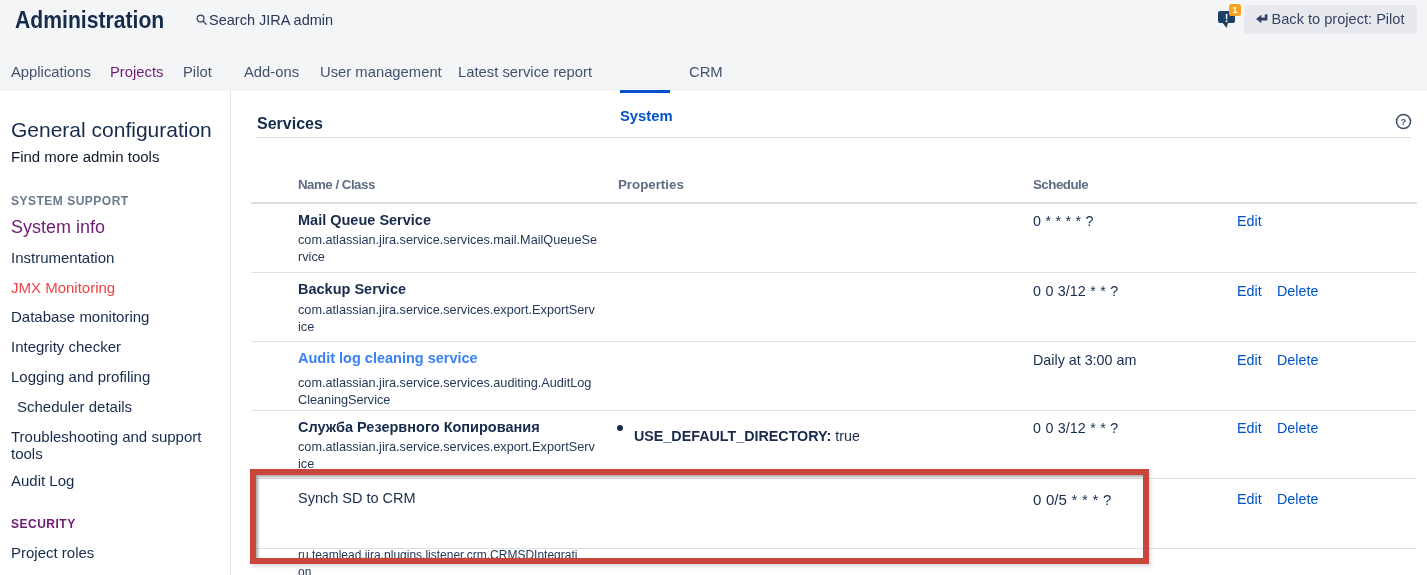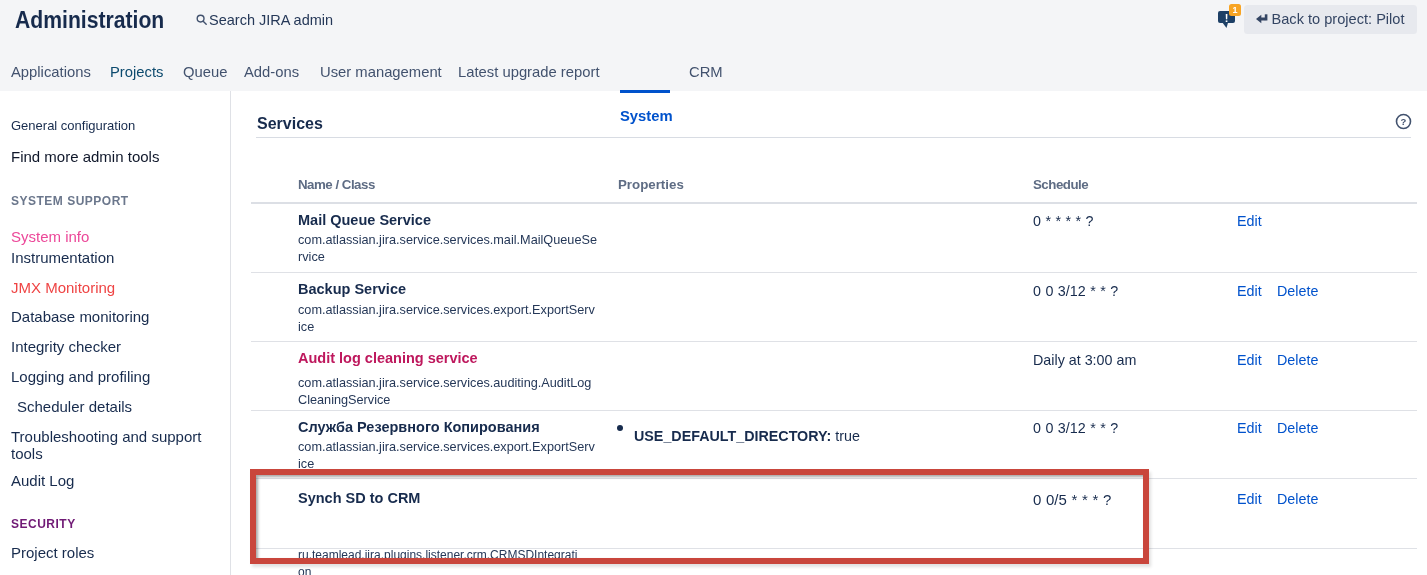--- a/index.html
+++ b/index.html
@@ -29,35 +29,35 @@
 
 <div class="abs" style="left:1244px;top:5px;width:173px;height:29px;background:#e7e9ee;border-radius:3.5px;"></div>
 <svg class="abs" style="left:1255.5px;top:13.5px;" width="12" height="10" viewBox="0 0 12 10">
   <path d="M0 5 L5.3 0.8 L5.3 9.2 Z" fill="#344563"></path>
   <rect x="4.8" y="3.5" width="4.4" height="3" fill="#344563"></rect>
   <rect x="8.8" y="0.3" width="2.6" height="6.2" fill="#344563"></rect>
 </svg>
 <div class="abs" style="left:1271.5px;top:11px;font-size:14.6px;color:#344563;">Back to project: Pilot</div>
 
 <div class="abs" style="left:11px;top:64px;font-size:14.8px;color:#42526e;">Applications</div>
-<div class="abs" style="left:110px;top:64px;font-size:14.8px;color:#0c4a6e;">Projects</div>
-<div class="abs" style="left:183px;top:64px;font-size:14.8px;color:#42526e;">Queue</div>
+<div class="abs" style="left:110px;top:64px;font-size:14.8px;color:#701a75;">Projects</div>
+<div class="abs" style="left:183px;top:64px;font-size:14.8px;color:#42526e;">Pilot</div>
 <div class="abs" style="left:244px;top:64px;font-size:14.8px;color:#42526e;">Add-ons</div>
 <div class="abs" style="left:320px;top:64px;font-size:14.8px;color:#42526e;">User management</div>
-<div class="abs" style="left:458px;top:64px;font-size:14.8px;color:#42526e;">Latest upgrade report</div>
+<div class="abs" style="left:458px;top:64px;font-size:14.8px;color:#42526e;">Latest service report</div>
 <div class="abs" style="left:620px;top:64px;font-size:14.8px;font-weight:bold;color:#0052cc;margin-top:44px;">System</div>
 <div class="abs" style="left:689px;top:64px;font-size:14.8px;color:#42526e;">CRM</div>
 <div class="abs" style="left:620px;top:89.5px;width:50px;height:3px;background:#0052cc;"></div>
 
 <div class="abs" style="left:230px;top:91px;width:1px;height:484px;background:#dfe1e6;"></div>
 
-<div class="abs" style="left:11px;top:118.2px;font-size:13px;color:#172b4d;">General configuration</div>
+<div class="abs" style="left:11px;top:118.2px;font-size:21px;color:#172b4d;">General configuration</div>
 <div class="abs" style="left:11px;top:147.5px;font-size:15px;color:#0f172a;">Find more admin tools</div>
 <div class="abs" style="left:11px;top:193.8px;font-size:12px;font-weight:bold;color:#6b778c;letter-spacing:0.5px;">SYSTEM SUPPORT</div>
-<div class="abs" style="left:11px;top:228px;font-size:15px;color:#ec4899;">System info</div>
+<div class="abs" style="left:11px;top:217px;font-size:18px;color:#701a75;">System info</div>
 <div class="abs" style="left:11px;top:248.7px;font-size:15px;color:#172b4d;">Instrumentation</div>
 <div class="abs" style="left:11px;top:278.8px;font-size:15px;color:#ef4444;">JMX Monitoring</div>
 <div class="abs" style="left:11px;top:308px;font-size:15px;color:#172b4d;">Database monitoring</div>
 <div class="abs" style="left:11px;top:338.1px;font-size:15px;color:#172b4d;">Integrity checker</div>
 <div class="abs" style="left:11px;top:368.2px;font-size:15px;color:#172b4d;">Logging and profiling</div>
 <div class="abs" style="left:17px;top:397.5px;font-size:15px;color:#172b4d;">Scheduler details</div>
 <div class="abs" style="left:11px;top:427.7px;font-size:15px;color:#172b4d;white-space:normal;width:215px;line-height:17px;">Troubleshooting and support tools</div>
 <div class="abs" style="left:11px;top:471.9px;font-size:15px;color:#172b4d;">Audit Log</div>
 <div class="abs" style="left:11px;top:517.4px;font-size:12px;font-weight:bold;color:#701a75;letter-spacing:0.5px;">SECURITY</div>
 <div class="abs" style="left:11px;top:543.8px;font-size:15px;color:#172b4d;">Project roles</div>
@@ -84,33 +84,33 @@
 <div class="abs" style="left:298px;top:231.9px;font-size:12.7px;color:#253858;white-space:normal;line-height:17.3px;">com.atlassian.jira.service.services.mail.MailQueueSe<br>rvice</div>
 <div class="abs" style="left:1033px;top:213px;font-size:14.3px;color:#172b4d;word-spacing:0.5px;">0 * * * * ?</div>
 <div class="abs" style="left:1237px;top:213px;font-size:14.3px;color:#0052cc;">Edit</div>
 
 <div class="abs" style="left:298px;top:281.4px;font-size:14.5px;font-weight:bold;color:#172b4d;">Backup Service</div>
 <div class="abs" style="left:298px;top:301.6px;font-size:12.7px;color:#253858;white-space:normal;line-height:17.3px;">com.atlassian.jira.service.services.export.ExportServ<br>ice</div>
 <div class="abs" style="left:1033px;top:282.7px;font-size:14.3px;color:#172b4d;word-spacing:0.5px;">0 0 3/12 * * ?</div>
 <div class="abs" style="left:1237px;top:282.7px;font-size:14.3px;color:#0052cc;">Edit</div>
 <div class="abs" style="left:1277px;top:282.7px;font-size:14.3px;color:#0052cc;">Delete</div>
 
-<div class="abs" style="left:298px;top:350.4px;font-size:14.5px;font-weight:bold;color:#be185d;">Audit log cleaning service</div>
+<div class="abs" style="left:298px;top:350.4px;font-size:14.5px;font-weight:bold;color:#3b82f6;">Audit log cleaning service</div>
 <div class="abs" style="left:298px;top:375px;font-size:12.7px;color:#253858;white-space:normal;line-height:17.3px;">com.atlassian.jira.service.services.auditing.AuditLog<br>CleaningService</div>
 <div class="abs" style="left:1033px;top:351.7px;font-size:14.3px;color:#172b4d;">Daily at 3:00 am</div>
 <div class="abs" style="left:1237px;top:351.7px;font-size:14.3px;color:#0052cc;">Edit</div>
 <div class="abs" style="left:1277px;top:351.7px;font-size:14.3px;color:#0052cc;">Delete</div>
 
 <div class="abs" style="left:298px;top:418.9px;font-size:14.5px;font-weight:bold;color:#172b4d;">Служба Резервного Копирования</div>
 <div class="abs" style="left:298px;top:439.1px;font-size:12.7px;color:#253858;white-space:normal;line-height:17.3px;">com.atlassian.jira.service.services.export.ExportServ<br>ice</div>
 <div class="abs" style="left:616.5px;top:424.5px;width:6px;height:6px;border-radius:50%;background:#172b4d;"></div>
 <div class="abs" style="left:634px;top:428px;font-size:14.3px;color:#172b4d;"><b>USE_DEFAULT_DIRECTORY:</b> true</div>
 <div class="abs" style="left:1033px;top:420.2px;font-size:14.3px;color:#172b4d;word-spacing:0.5px;">0 0 3/12 * * ?</div>
 <div class="abs" style="left:1237px;top:420.2px;font-size:14.3px;color:#0052cc;">Edit</div>
 <div class="abs" style="left:1277px;top:420.2px;font-size:14.3px;color:#0052cc;">Delete</div>
 
-<div class="abs" style="left:298px;top:489.7px;font-size:14.5px;font-weight:bold;color:#172b4d;">Synch SD to CRM</div>
+<div class="abs" style="left:298px;top:489.7px;font-size:14.5px;font-weight:normal;color:#172b4d;">Synch SD to CRM</div>
 <div class="abs" style="left:298px;top:509.9px;font-size:12px;color:#253858;white-space:normal;line-height:17.3px;margin-top:37px;">ru.teamlead.jira.plugins.listener.crm.CRMSDIntegrati<br>on</div>
 <div class="abs" style="left:1033px;top:491px;font-size:15px;color:#172b4d;word-spacing:0.5px;">0 0/5 * * * ?</div>
 <div class="abs" style="left:1237px;top:491px;font-size:14.3px;color:#0052cc;">Edit</div>
 <div class="abs" style="left:1277px;top:491px;font-size:14.3px;color:#0052cc;">Delete</div>
 
 <div class="abs" style="left:250px;top:468.8px;width:899px;height:95.5px;border:6px solid #c9463c;box-shadow:inset 2px 2px 3px rgba(0,0,0,0.35), 2px 3px 3px rgba(0,0,0,0.12);"></div>
 
 </body></html>

